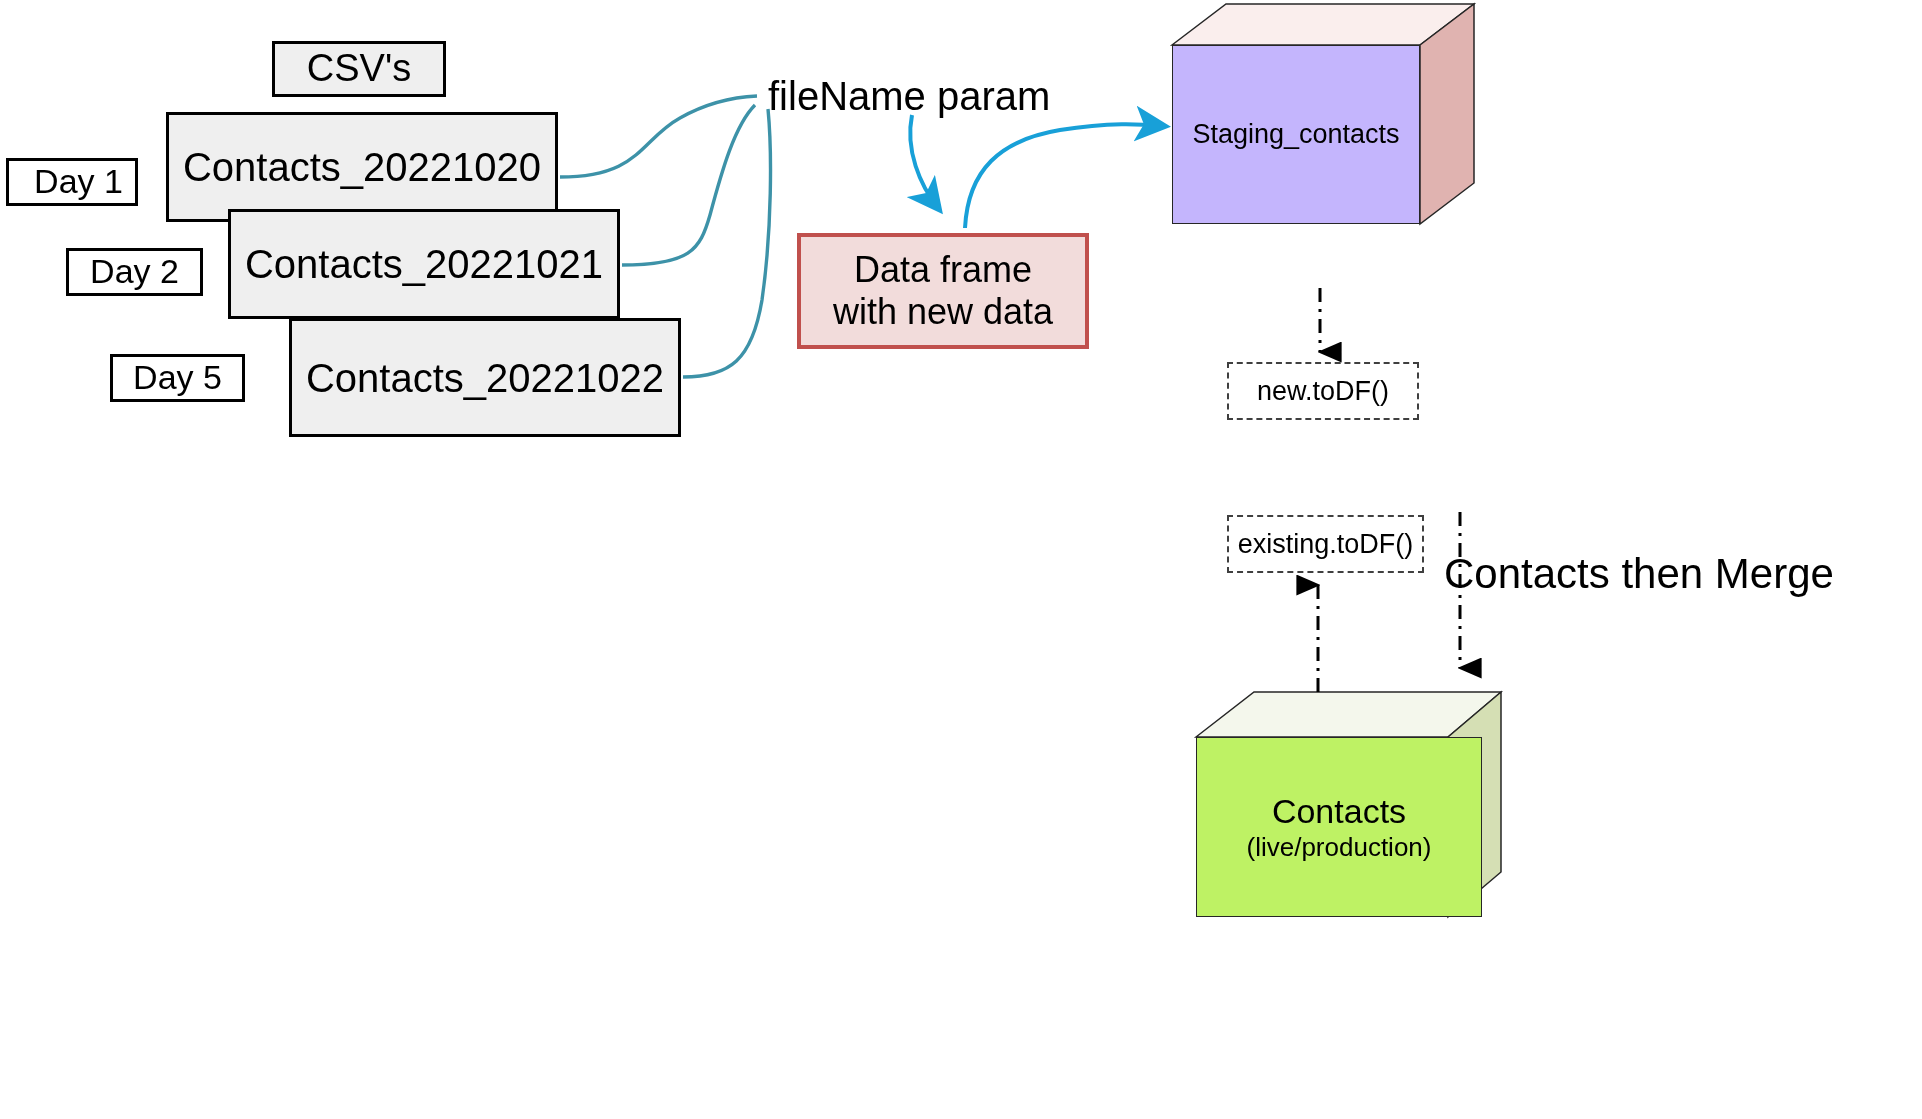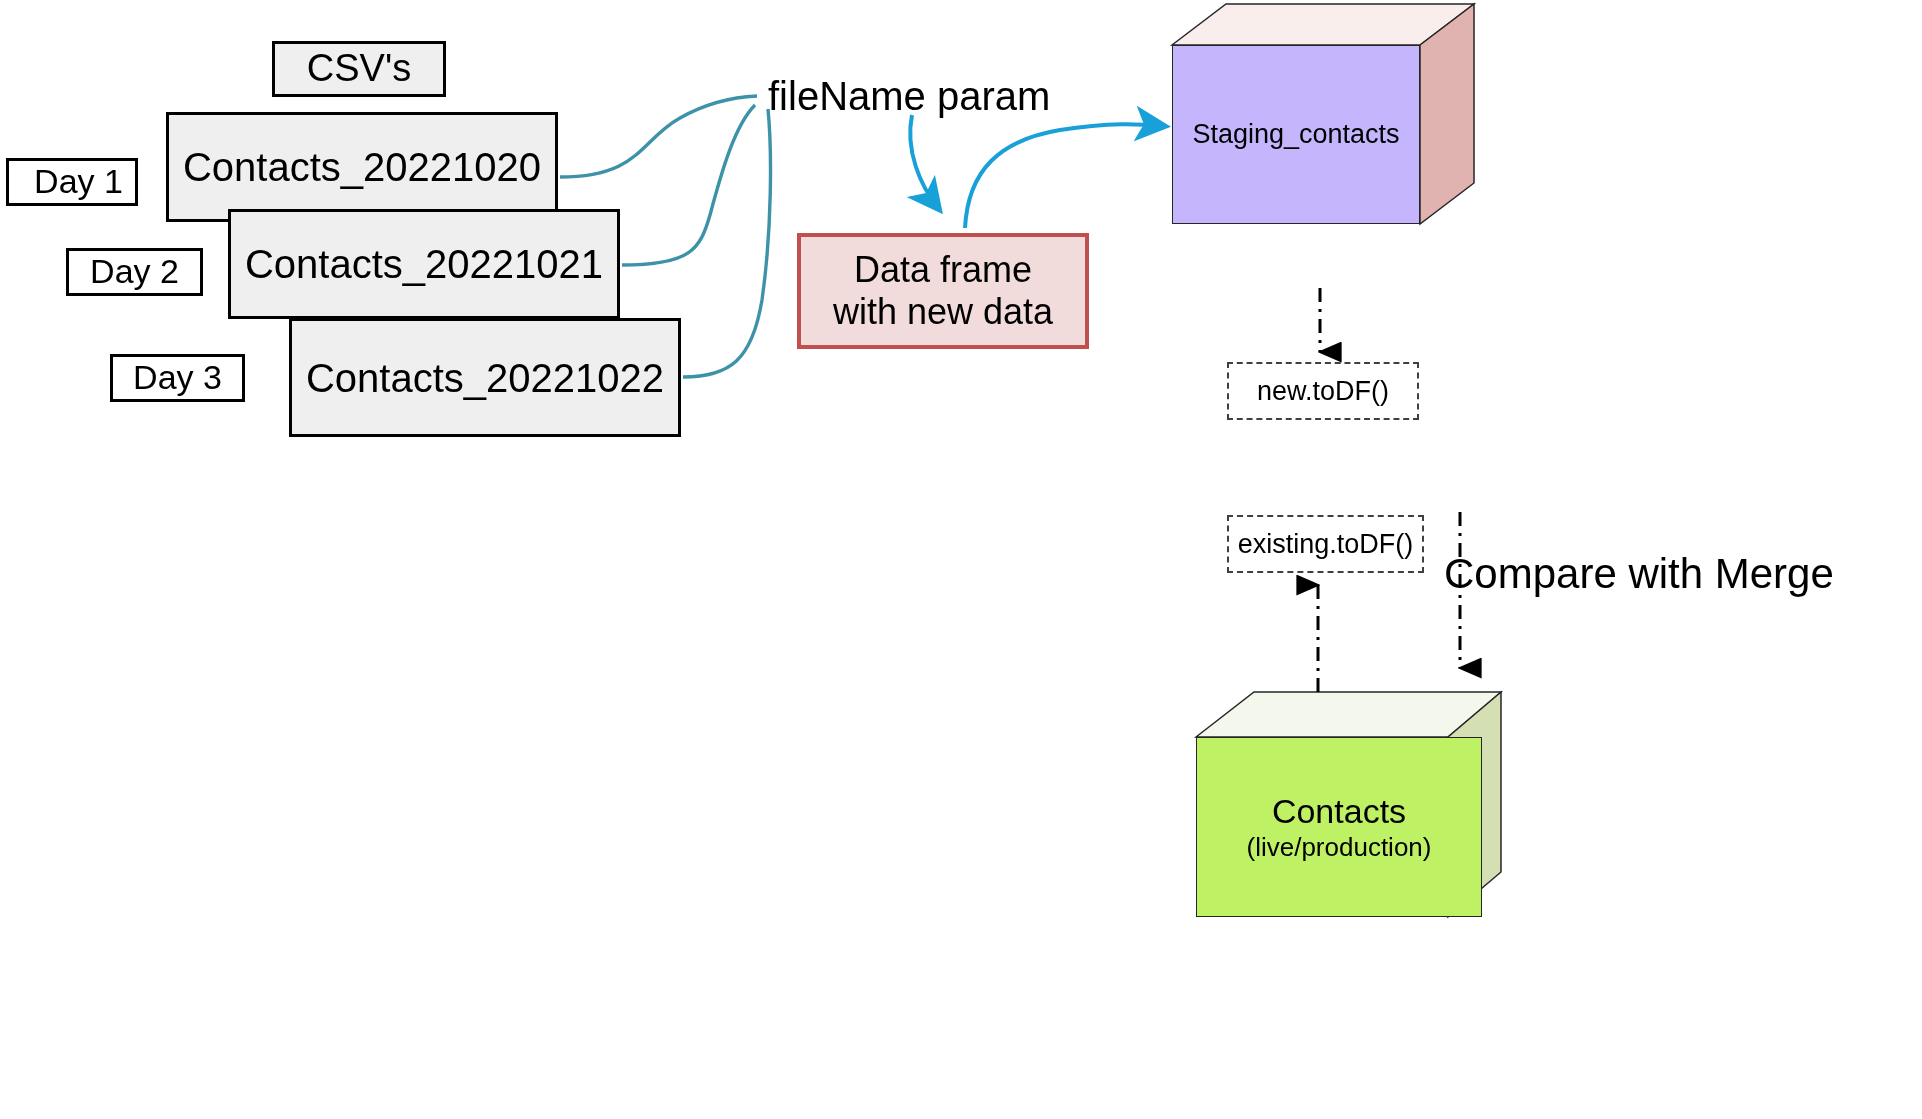--- a/index.html
+++ b/index.html
@@ -119,21 +119,21 @@
 <body>
 
 <div id="canvas">
 
   <div class="rect" id="csv-box">CSV's</div>
 
   <div class="rect white" id="day1-box">Day 1</div>
 
   <div class="rect white" id="day2-box">Day 2</div>
 
-  <div class="rect white" id="day3-box">Day 3</div>
+  <div class="rect white" id="day3-box">Day 5</div>
 
   <div class="rect" id="file-box-1">Contacts_20221020</div>
 
   <div class="rect" id="file-box-2">Contacts_20221021</div>
 
   <div class="rect" id="file-box-3">Contacts_20221022</div>
 
   <div class="abs" id="dataframe-box">
     <span>Data frame</span>
     <span>with new data</span>
@@ -148,21 +148,21 @@
 
       <polygon points="248,41 302,0 302,179 248,220" fill="#e0b3b0" stroke="#262626" stroke-width="1.5"></polygon>
     </svg>
     <div class="face-front">
       <span>Staging_contacts</span>
     </div>
   </div>
 
   <div class="dashed-box" id="new-todf-box">new.toDF()</div>
 
-  <div class="abs" id="compare-merge-label">Compare with Merge</div>
+  <div class="abs" id="compare-merge-label">Contacts then Merge</div>
 
   <div class="dashed-box" id="existing-todf-box">existing.toDF()</div>
 
   <div class="cube" id="contacts-cube">
     <svg width="305" height="225" viewBox="0 0 305 225">
       <polygon points="0,45 58,0 305,0 252,45" fill="#f4f7ec" stroke="#262626" stroke-width="1.5"></polygon>
       <polygon points="252,45 305,0 305,180 252,225" fill="#d5dfb4" stroke="#262626" stroke-width="1.5"></polygon>
     </svg>
     <div class="face-front">
       <span class="cube-title">Contacts</span>

